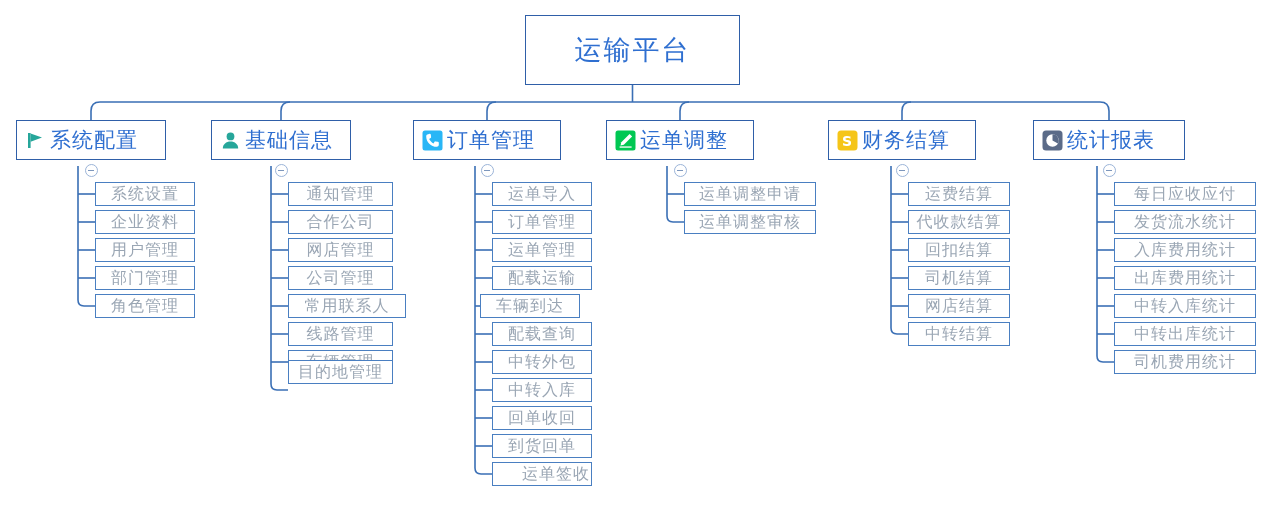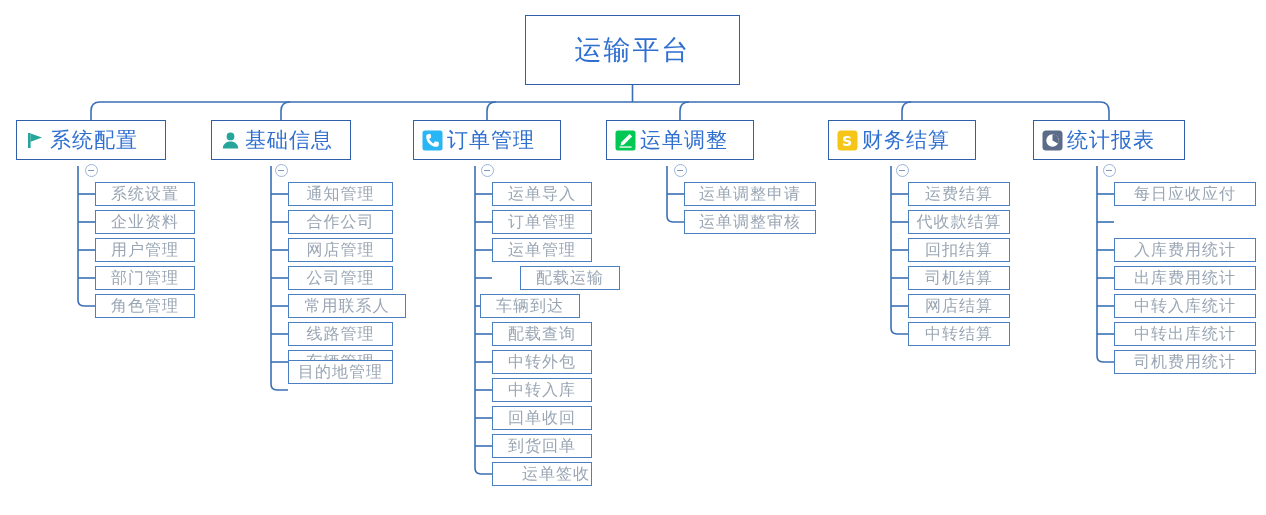--- a/index.html
+++ b/index.html
@@ -225,21 +225,21 @@
     </div>
     <div class="leaf-node" style="left: 492px; top: 182px; width: 100px; height: 24px;">
       <span>运单导入</span>
     </div>
     <div class="leaf-node" style="left: 492px; top: 210px; width: 100px; height: 24px;">
       <span>订单管理</span>
     </div>
     <div class="leaf-node" style="left: 492px; top: 238px; width: 100px; height: 24px;">
       <span>运单管理</span>
     </div>
-    <div class="leaf-node" style="left: 492px; top: 266px; width: 100px; height: 24px; margin-left: 28px;">
+    <div class="leaf-node" style="left: 492px; top: 266px; width: 100px; height: 24px;">
       <span>配载运输</span>
     </div>
     <div class="leaf-node" style="left: 480px; top: 294px; width: 100px; height: 24px;">
       <span>车辆到达</span>
     </div>
     <div class="leaf-node" style="left: 492px; top: 322px; width: 100px; height: 24px;">
       <span>配载查询</span>
     </div>
     <div class="leaf-node" style="left: 492px; top: 350px; width: 100px; height: 24px;">
       <span>中转外包</span>
@@ -314,20 +314,23 @@
         </svg>
       </span>
       <span class="l1-label">统计报表</span>
     </div>
     <div class="toggle" style="left: 1102.5px; top: 164px;">
       <i></i>
     </div>
     <div class="leaf-node" style="left: 1114px; top: 182px; width: 142px; height: 24px;">
       <span>每日应收应付</span>
     </div>
+    <div class="leaf-node" style="left: 1114px; top: 210px; width: 142px; height: 24px;">
+      <span>发货流水统计</span>
+    </div>
     <div class="leaf-node" style="left: 1114px; top: 238px; width: 142px; height: 24px;">
       <span>入库费用统计</span>
     </div>
     <div class="leaf-node" style="left: 1114px; top: 266px; width: 142px; height: 24px;">
       <span>出库费用统计</span>
     </div>
     <div class="leaf-node" style="left: 1114px; top: 294px; width: 142px; height: 24px;">
       <span>中转入库统计</span>
     </div>
     <div class="leaf-node" style="left: 1114px; top: 322px; width: 142px; height: 24px;">

